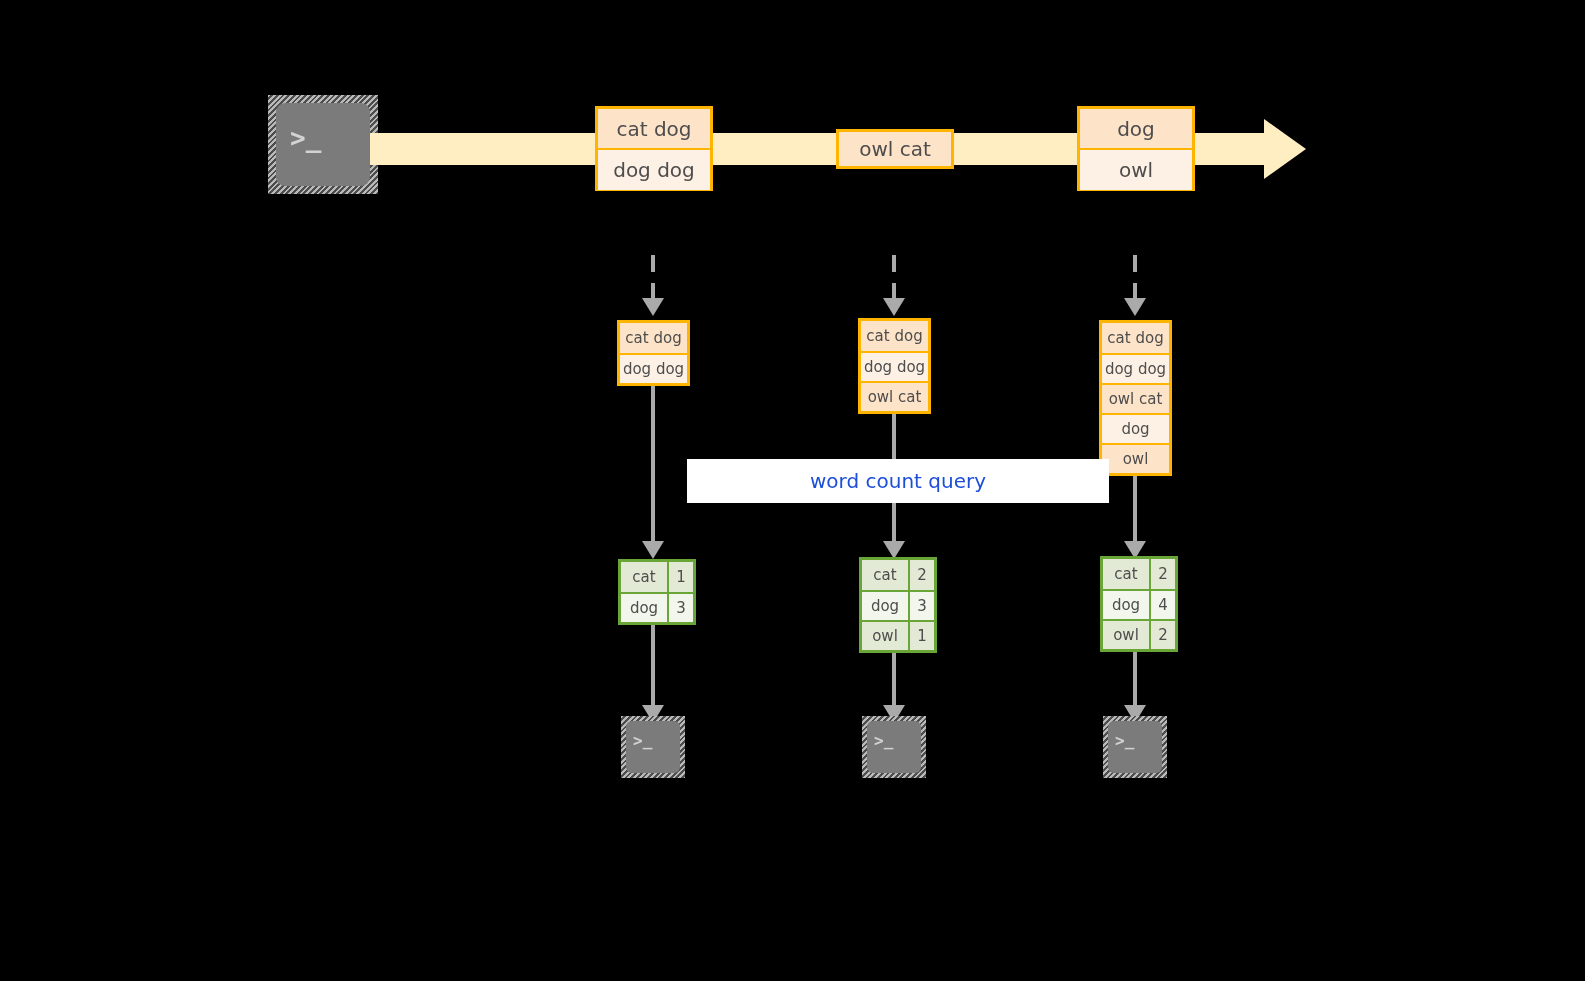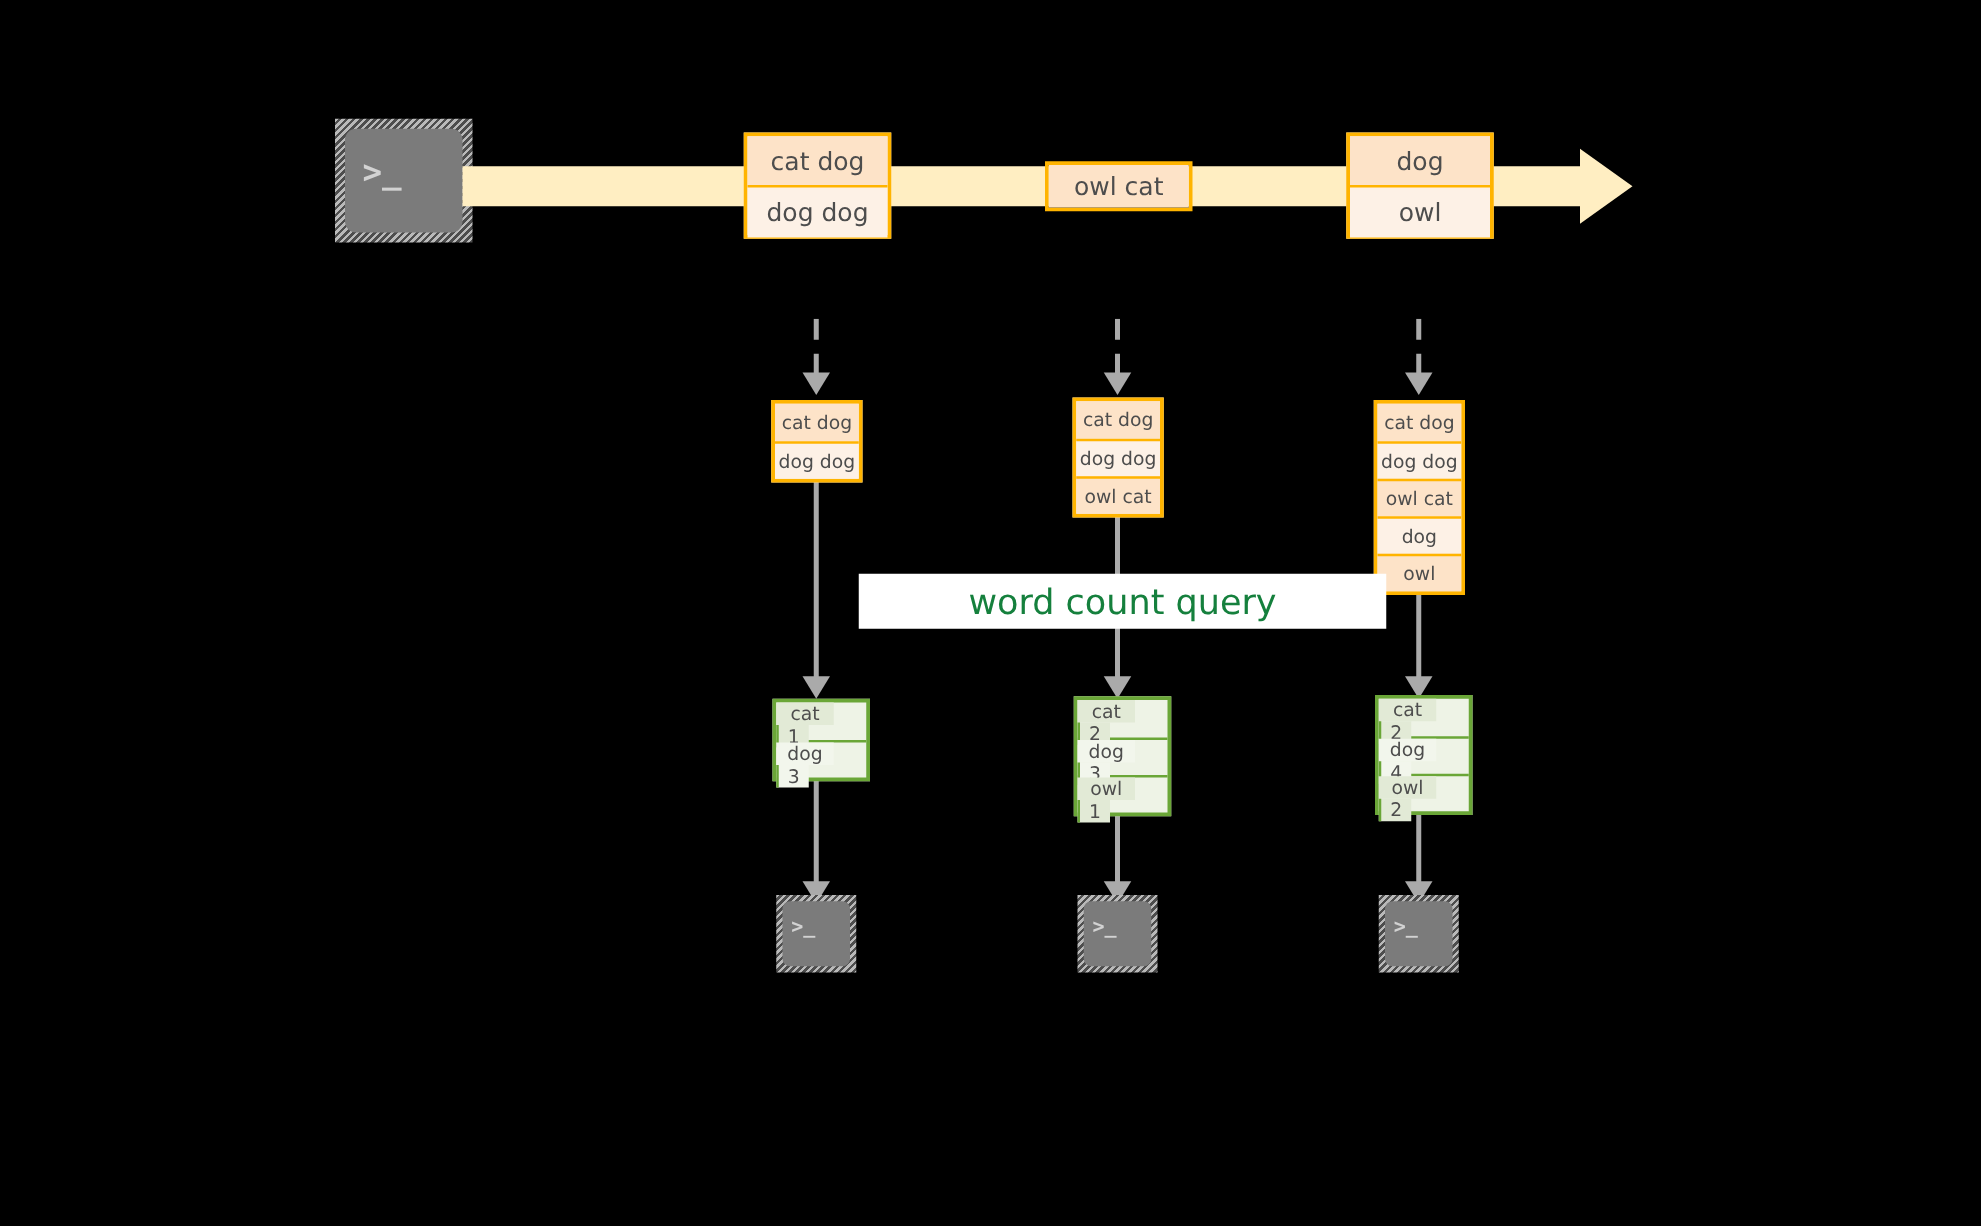--- a/index.html
+++ b/index.html
@@ -103,21 +103,20 @@
     position: absolute;
     box-sizing: border-box;
     border: 3px solid #6aa637;
     z-index: 4;
     background: #eef3e6;
   }
   .restable .trow {
     display: flex;
     height: 30px;
     box-sizing: border-box;
-    flex-direction: column;
   }
   .restable .trow + .trow { border-top: 2px solid #6aa637; }
   .restable .k, .restable .v {
     box-sizing: border-box;
     display: flex;
     align-items: center;
     justify-content: center;
     color: #4d4d4d;
     font-size: 15px;
     white-space: nowrap;
@@ -152,22 +151,22 @@
   
   .query-band {
     position: absolute;
     background: #ffffff;
     display: flex;
     align-items: center;
     justify-content: center;
     z-index: 6;
   }
   .query-band .txt {
-    color: #15803d;
-    font-size: 28px;
+    color: #1d4ed8;
+    font-size: 20px;
     white-space: nowrap;
   }
 </style>
 </head>
 <body>
 
 <div id="canvas">
 
   <div class="terminal" style="left:268px; top:95px; width:110px; height:99px;">
     <div class="inner">

